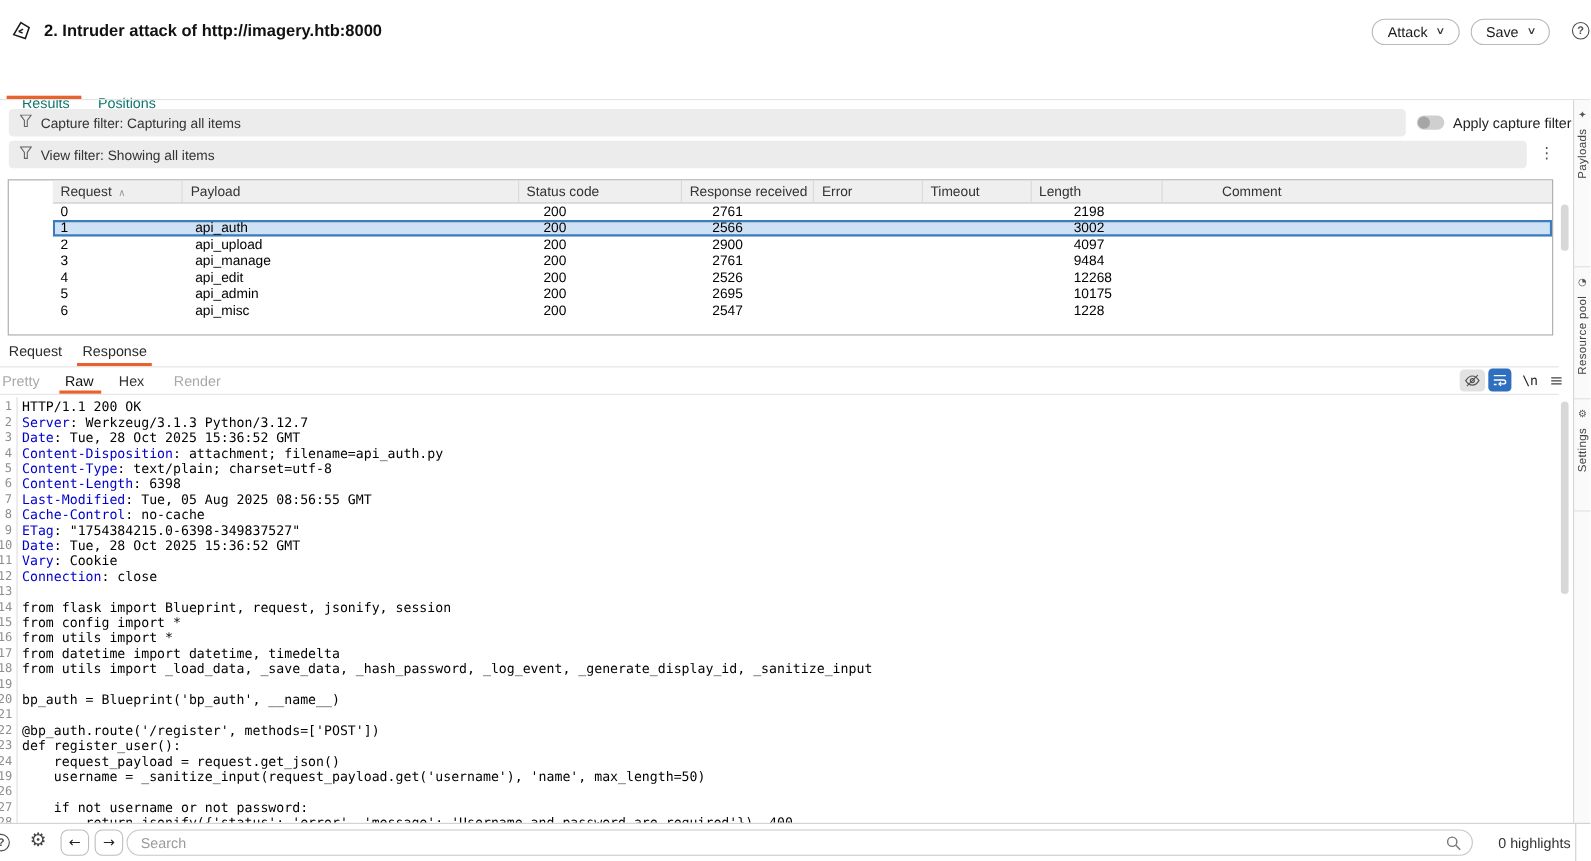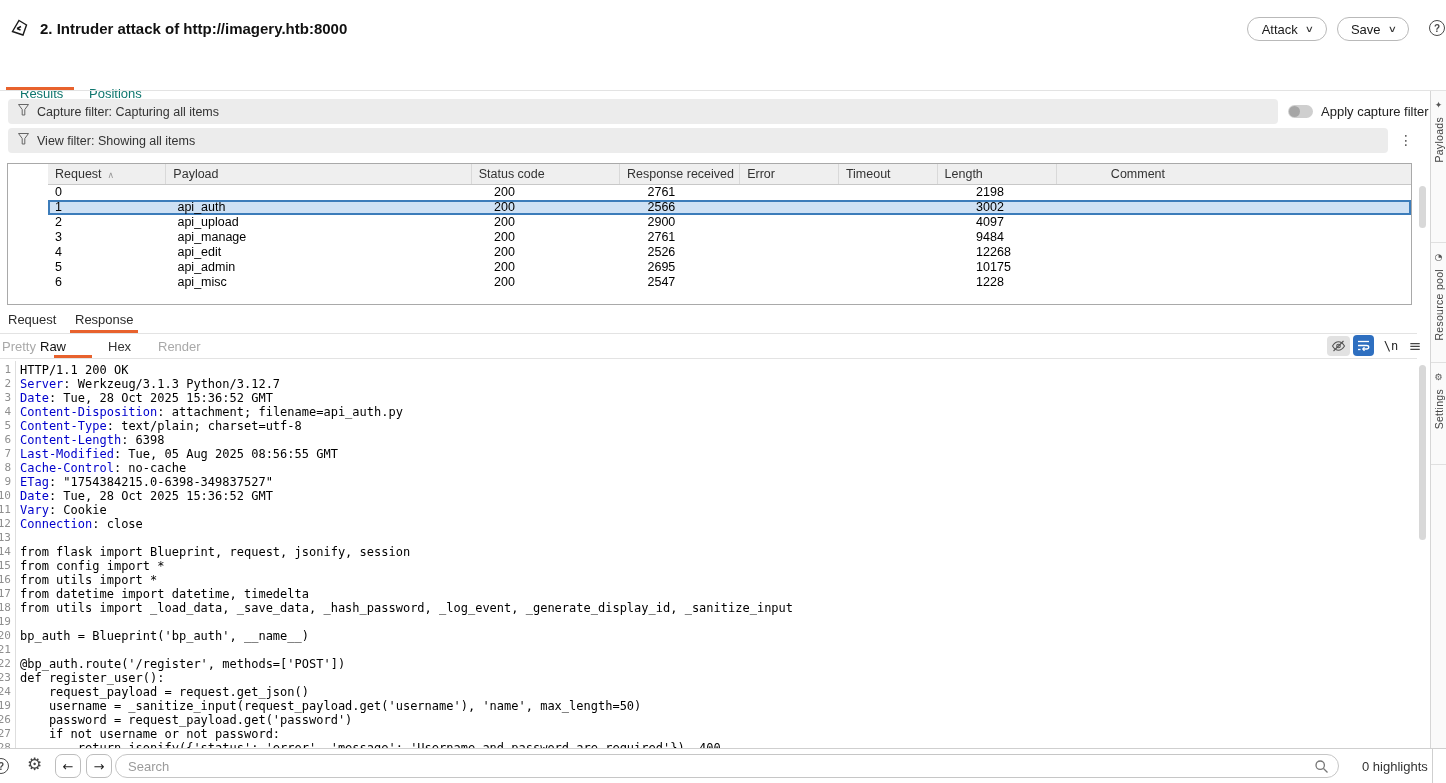--- a/index.html
+++ b/index.html
@@ -228,21 +228,21 @@
         </div>
       </div>
   </div>
 
   <div class="msg-tab" style="left:8px;">Request</div>
   <div class="msg-tab" style="left:75px;">Response</div>
   <div class="underline" style="left:70px;top:330px;width:68px;"></div>
   <div class="hline" style="left:0;top:333px;width:1417px;"></div>
 
   <div class="view-tab muted" style="left:2px;">Pretty</div>
-  <div class="view-tab" style="left:40px;color:#111;">Raw</div>
+  <div class="view-tab" style="left:59px;color:#111;">Raw</div>
   <div class="view-tab" style="left:108px;color:#333;">Hex</div>
   <div class="view-tab muted" style="left:158px;">Render</div>
   <div class="underline" style="left:54px;top:355px;width:38px;"></div>
   <div class="hline" style="left:0;top:358px;width:1417px;"></div>
 
   <div class="icon-btn eye-bg">
     <svg width="15" height="12" viewBox="0 0 15 12">
         <g stroke="#555" stroke-width="1.1" fill="none">
       <path d="M1.5 6 C3.5 2.8 6 1.8 7.5 1.8 C9 1.8 11.5 2.8 13.5 6 C11.5 9.2 9 10.2 7.5 10.2 C6 10.2 3.5 9.2 1.5 6 Z"></path>
       <circle cx="7.5" cy="6" r="1.8"></circle>
@@ -360,21 +360,20 @@
         <div class="eline">
           <span class="ln">24</span>
           <span class="code">    request_payload = request.get_json()</span>
         </div>
         <div class="eline">
           <span class="ln">19</span>
           <span class="code">    username = _sanitize_input(request_payload.get('username'), 'name', max_length=50)</span>
         </div>
         <div class="eline">
           <span class="ln">26</span>
-          <span class="code">    password = request_payload.get('password')</span>
         </div>
         <div class="eline">
           <span class="ln">27</span>
           <span class="code">    if not username or not password:</span>
         </div>
         <div class="eline">
           <span class="ln">28</span>
           <span class="code">        return jsonify({'status': 'error', 'message': 'Username and password are required'}), 400</span>
         </div>
       </div>

